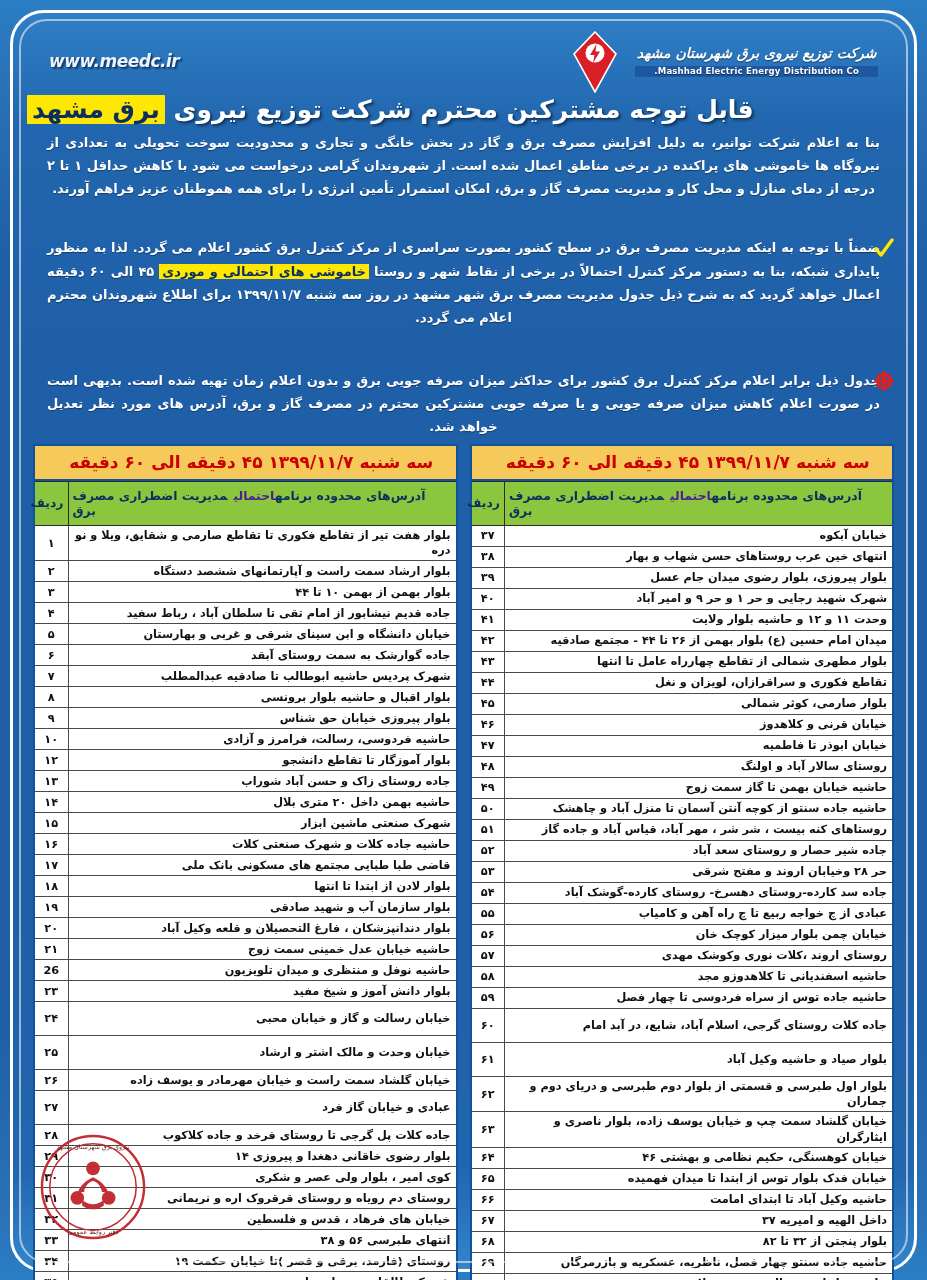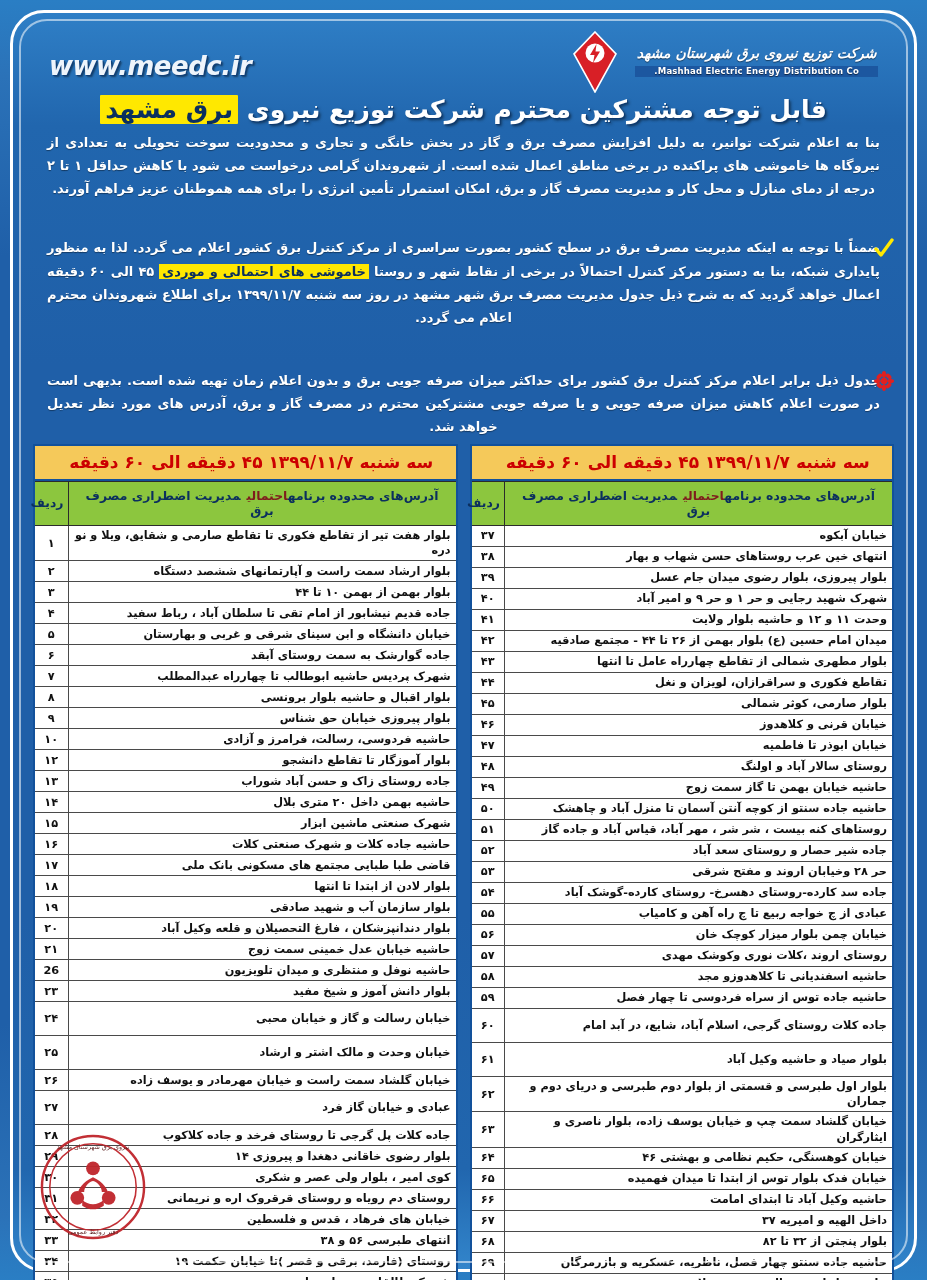--- a/index.html
+++ b/index.html
@@ -49,28 +49,28 @@
     text-shadow:0 1px 1px rgba(0,0,0,.45);
   }
   .logo-en {
     margin-top:3px; color:#ffffff; font-size:8.5px; font-weight:bold;
     background:#1c57a0; padding:1px 19px; display:inline-block;
     letter-spacing:.2px; white-space:nowrap;
     text-shadow:0 1px 1px rgba(0,0,0,.6);
   }
   .logo-mark { width:46px; height:62px; flex:0 0 auto; }
   .url {
-    color:#eef4fb; font-size:26px; font-weight:bold; font-style:italic;
+    color:#eef4fb; font-size:17px; font-weight:bold; font-style:italic;
     letter-spacing:-.5px; direction:ltr;
     text-shadow: 1px 1px 0 #0f3f78, 2px 2px 2px rgba(0,0,0,.45);
     margin-top:20px;
   }
 
   
-  .title-row { text-align:center; margin-top:2px; }
+  .title-row { text-align:left; margin-top:2px; }
   .title {
     display:inline-block;
     color:#ffffff; font-size:25px; font-weight:bold;
     text-shadow: 1px 1px 0 #0d3a70, 2px 2px 3px rgba(0,0,0,.5);
     white-space:nowrap;
   }
   .title .hl {
     background:#ffe800; color:#0b2f5e; padding:0 5px;
     text-shadow:none; border-radius:1px;
   }
@@ -111,24 +111,24 @@
     background:#ffffff;
     table-layout:fixed;
     border:2px solid #12519b;
     border-top:none;
   }
   table.grid thead th {
     background:#8cc63e;
     color:#0b2f5e; font-size:12.4px; font-weight:bold;
     border:1px solid #2b2b2b;
     padding:6px 4px 7px 4px;
-    text-align:center;
+    text-align:left;
     height:30px;
   }
-  table.grid thead th .red { color:#7f1d1d;margin-left:6px; }
+  table.grid thead th .red { color:#4c1d95;margin-left:6px; }
   th.col-no { width:34px; }
   table.grid tbody td {
     border:1px solid #4a4a4a;
     font-size:11.3px; color:#111111; font-weight:bold;
     padding:2px 5px; height:21px; line-height:1.35;
     vertical-align:middle;
   }
   td.no { text-align:center; width:34px; font-size:11.6px; }
   td.addr { text-align:right; }
   tbody tr.tall td { height:34px; }
@@ -388,21 +388,21 @@
               </tr>
               <tr>
                 <td class="addr">خیابان دانشگاه و ابن سینای شرقی و غربی و بهارستان</td>
                 <td class="no">۵</td>
               </tr>
               <tr>
                 <td class="addr">جاده گوارشک به سمت روستای آبقد</td>
                 <td class="no">۶</td>
               </tr>
               <tr>
-                <td class="addr">شهرک پردیس حاشیه ابوطالب تا چهارراه عبدالمطلب</td>
+                <td class="addr">شهرک پردیس حاشیه ابوطالب تا صادقیه عبدالمطلب</td>
                 <td class="no">۷</td>
               </tr>
               <tr>
                 <td class="addr">بلوار اقبال و حاشیه بلوار برونسی</td>
                 <td class="no">۸</td>
               </tr>
               <tr>
                 <td class="addr">بلوار پیروزی خیابان حق شناس</td>
                 <td class="no">۹</td>
               </tr>

